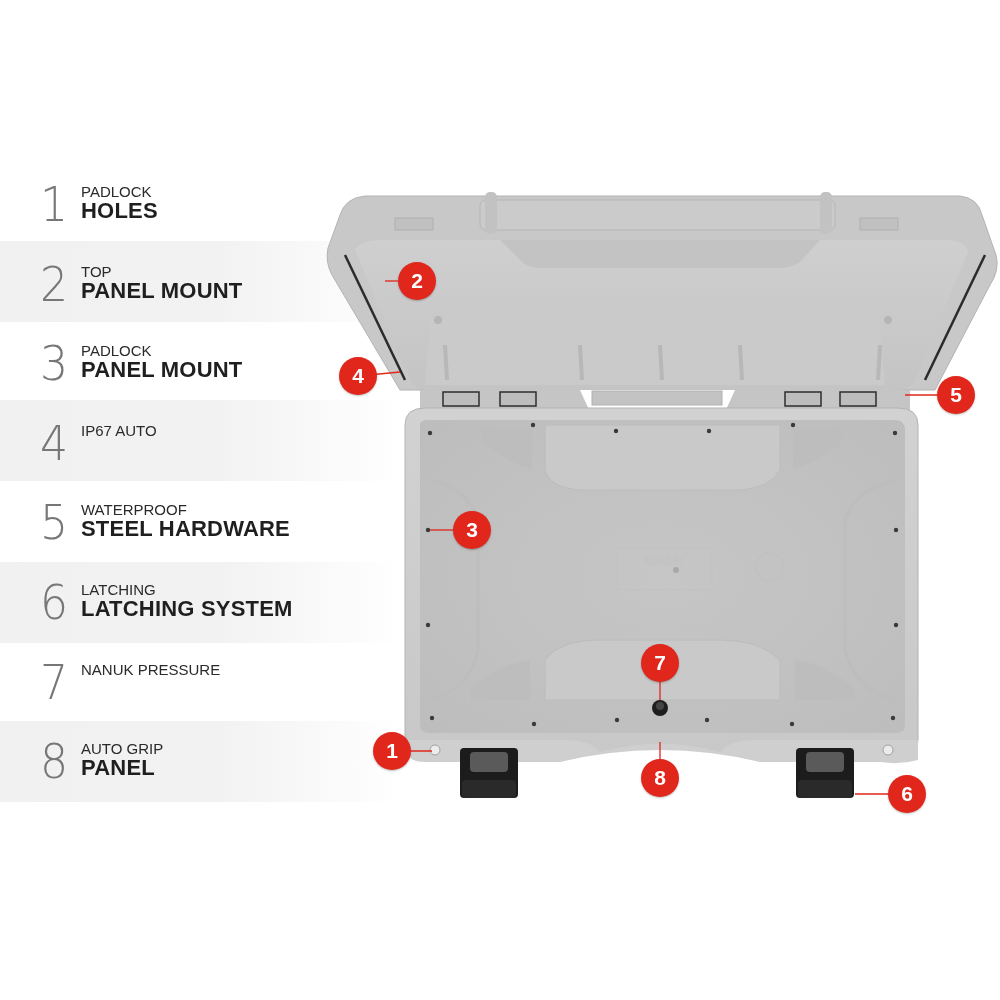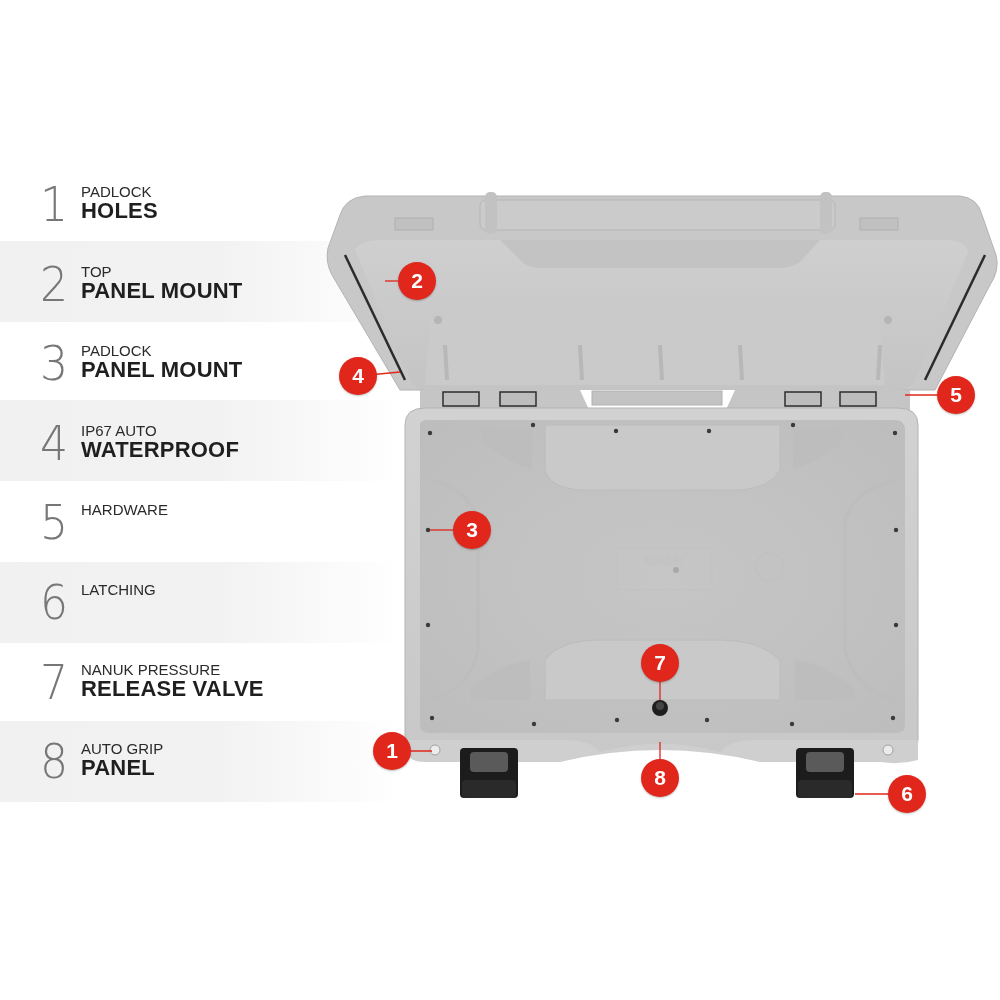--- a/index.html
+++ b/index.html
@@ -34,34 +34,34 @@
     <span class="main">PANEL MOUNT</span>
   </div>
   <div class="feature" style="top:329px">
     <span class="num">3</span>
     <span class="sub">PADLOCK</span>
     <span class="main">PANEL MOUNT</span>
   </div>
   <div class="feature" style="top:409px">
     <span class="num">4</span>
     <span class="sub">IP67 AUTO</span>
-    <span class="main">WATERPROOF</span>
   </div>
   <div class="feature" style="top:488px">
     <span class="num">5</span>
-    <span class="sub">HARDWARE</span>
+    <span class="sub">WATERPROOF</span>
+    <span class="main">STEEL HARDWARE</span>
   </div>
   <div class="feature" style="top:568px">
     <span class="num">6</span>
     <span class="sub">LATCHING</span>
+    <span class="main">LATCHING SYSTEM</span>
   </div>
   <div class="feature" style="top:648px">
     <span class="num">7</span>
     <span class="sub">NANUK PRESSURE</span>
-    <span class="main">RELEASE VALVE</span>
   </div>
   <div class="feature" style="top:727px">
     <span class="num">8</span>
     <span class="sub">AUTO GRIP</span>
     <span class="main">PANEL</span>
   </div>
 </div>
 
 <svg style="position:absolute;left:0;top:0" width="1000" height="1000" viewBox="0 0 1000 1000">
   <defs>

